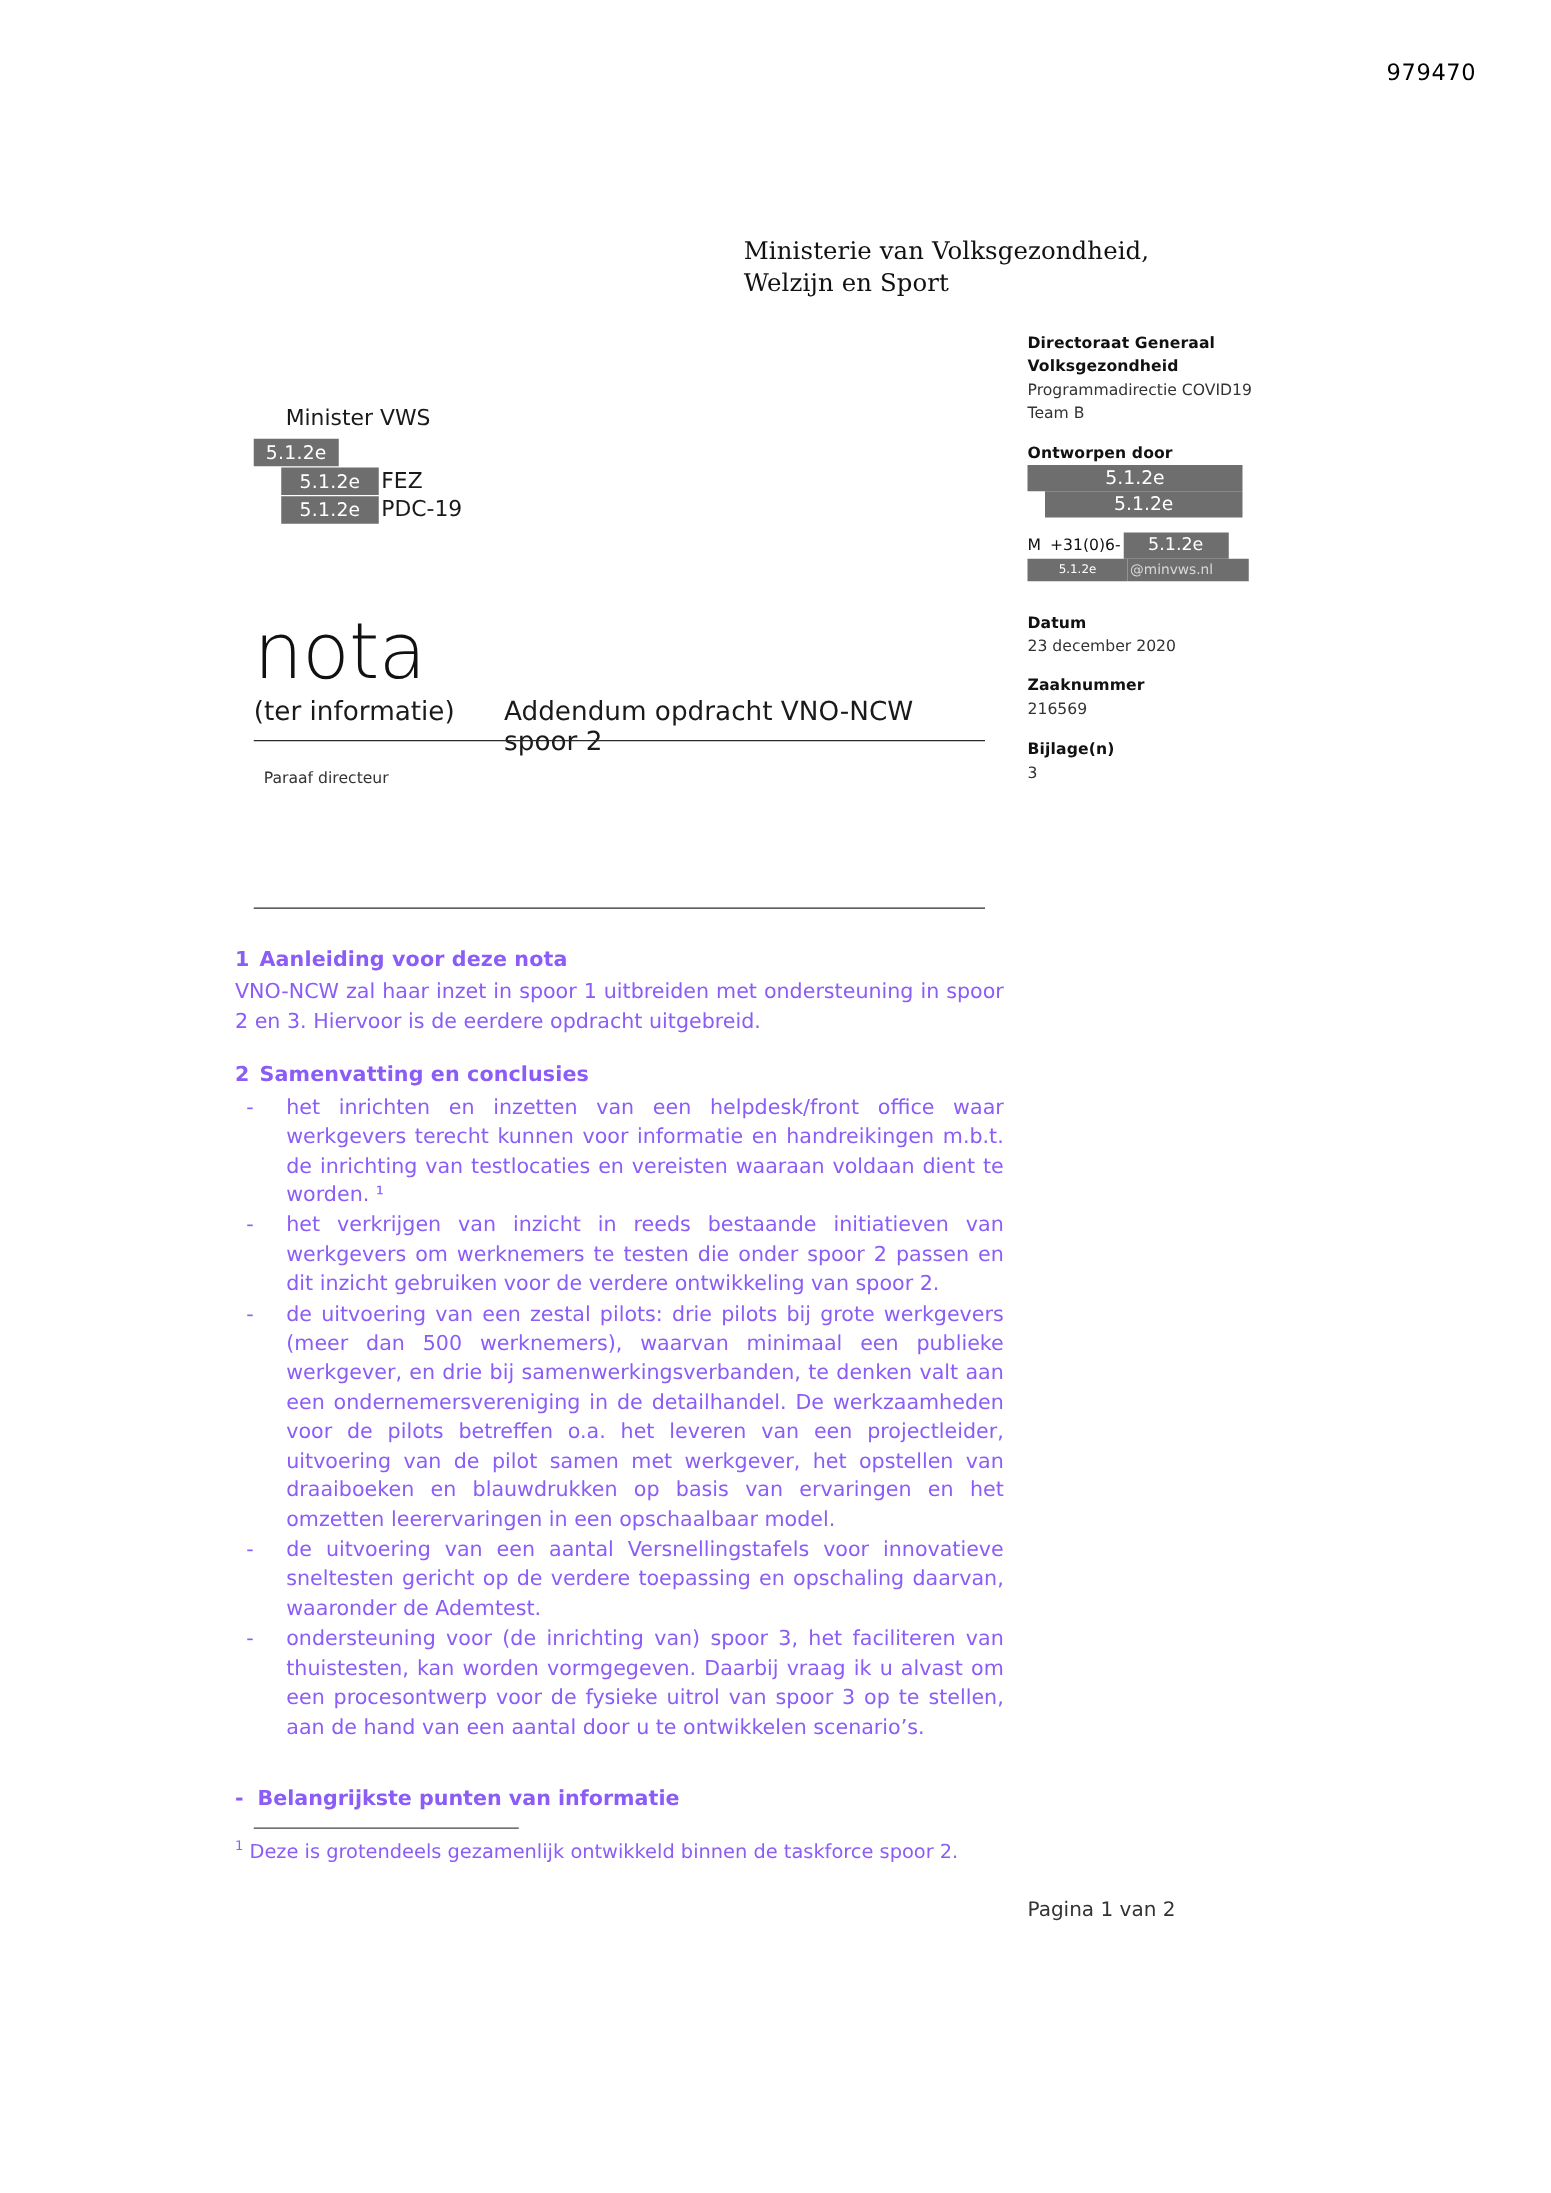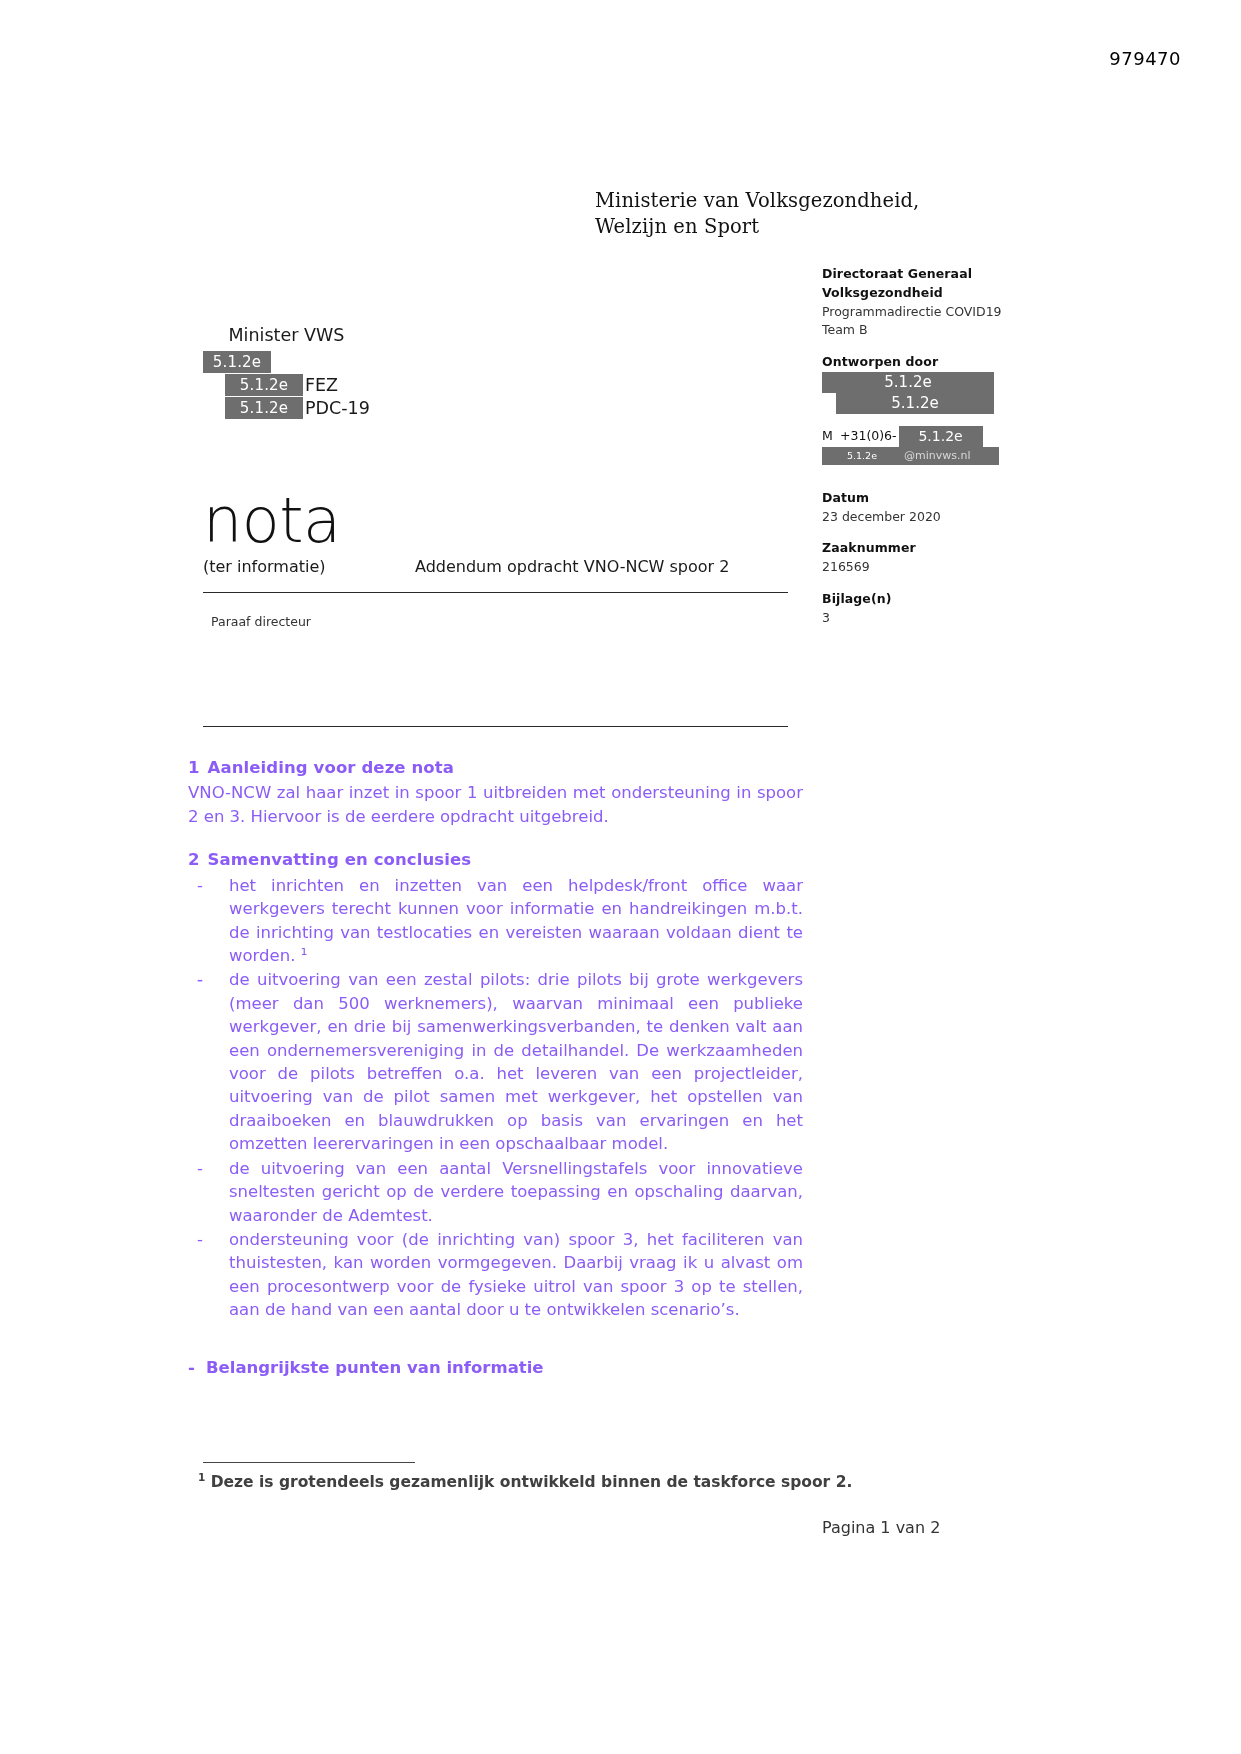--- a/index.html
+++ b/index.html
@@ -166,21 +166,21 @@
     font-weight: 300;
     letter-spacing: -0.5px;
     color: #111;
     font-family: "DejaVu Sans", "Liberation Sans", sans-serif;
   }
   .nota-sub {
     position: absolute;
     left: 203px;
     top: 557px;
     width: 590px;
-    font-size: 16px;
+    font-size: 21px;
     color: #1a1a1a;
     display: flex;
   }
   .nota-sub .kind { width: 212px; }
 
   .rule-title {
     position: absolute;
     left: 203px;
     top: 592px;
     width: 585px;
@@ -257,25 +257,24 @@
   
   .footnote-rule {
     position: absolute;
     left: 203px;
     top: 1462px;
     width: 212px;
     border-top: 1.2px solid #444;
   }
   .footnote {
     position: absolute;
-    left: 198px;
+    left: 188px;
     top: 1471px;
     font-size: 15.5px;
-    color: #404040;
-    font-weight: bold;
+    color: #8b5cf6;
   }
   .footnote sup { font-size: 10.5px; }
 
   .page-footer {
     position: absolute;
     left: 822px;
     top: 1518px;
     font-size: 16px;
     color: #333;
   }
@@ -361,21 +360,21 @@
     <span class="num">1</span><span>Aanleiding voor deze nota</span>
   </div>
   <div class="sec-para">VNO-NCW zal haar inzet in spoor 1 uitbreiden met ondersteuning in spoor 2 en 3. Hiervoor is de eerdere opdracht uitgebreid.</div>
 
   <div class="sec-head" style="margin-top:20px;">
     <span class="num">2</span><span>Samenvatting en conclusies</span>
   </div>
 
   <ul class="bullets">
     <li><span class="dash">-</span><span>het inrichten en inzetten van een helpdesk/front office waar werkgevers terecht kunnen voor informatie en handreikingen m.b.t. de inrichting van testlocaties en vereisten waaraan voldaan dient te worden. ¹</span></li>
-    <li><span class="dash">-</span></li>
+    <li><span class="dash">-</span><span>het verkrijgen van inzicht in reeds bestaande initiatieven van werkgevers om werknemers te testen die onder spoor 2 passen en dit inzicht gebruiken voor de verdere ontwikkeling van spoor 2.</span></li>
     <li><span class="dash">-</span><span>de uitvoering van  een zestal pilots: drie pilots bij grote werkgevers (meer dan 500 werknemers), waarvan minimaal een publieke werkgever, en drie bij samenwerkingsverbanden, te denken valt aan een ondernemersvereniging in de detailhandel. De werkzaamheden voor de pilots betreffen o.a. het leveren van een projectleider, uitvoering van de pilot samen met werkgever, het opstellen van draaiboeken en blauwdrukken op basis van ervaringen en het omzetten leerervaringen in een opschaalbaar model.</span></li>
     <li><span class="dash">-</span><span>de uitvoering van een aantal Versnellingstafels voor innovatieve sneltesten gericht op de verdere toepassing en opschaling daarvan, waaronder de Ademtest.</span></li>
     <li><span class="dash">-</span><span>ondersteuning voor (de inrichting van) spoor 3, het faciliteren van thuistesten, kan worden vormgegeven. Daarbij vraag ik u alvast om een procesontwerp voor de fysieke uitrol van spoor 3 op te stellen, aan de hand van een aantal door u te ontwikkelen scenario’s.</span></li>
   </ul>
 
   <div class="sub-head">
     <span class="dash">-</span><span>Belangrijkste punten van informatie</span>
   </div>
 </div>
 

